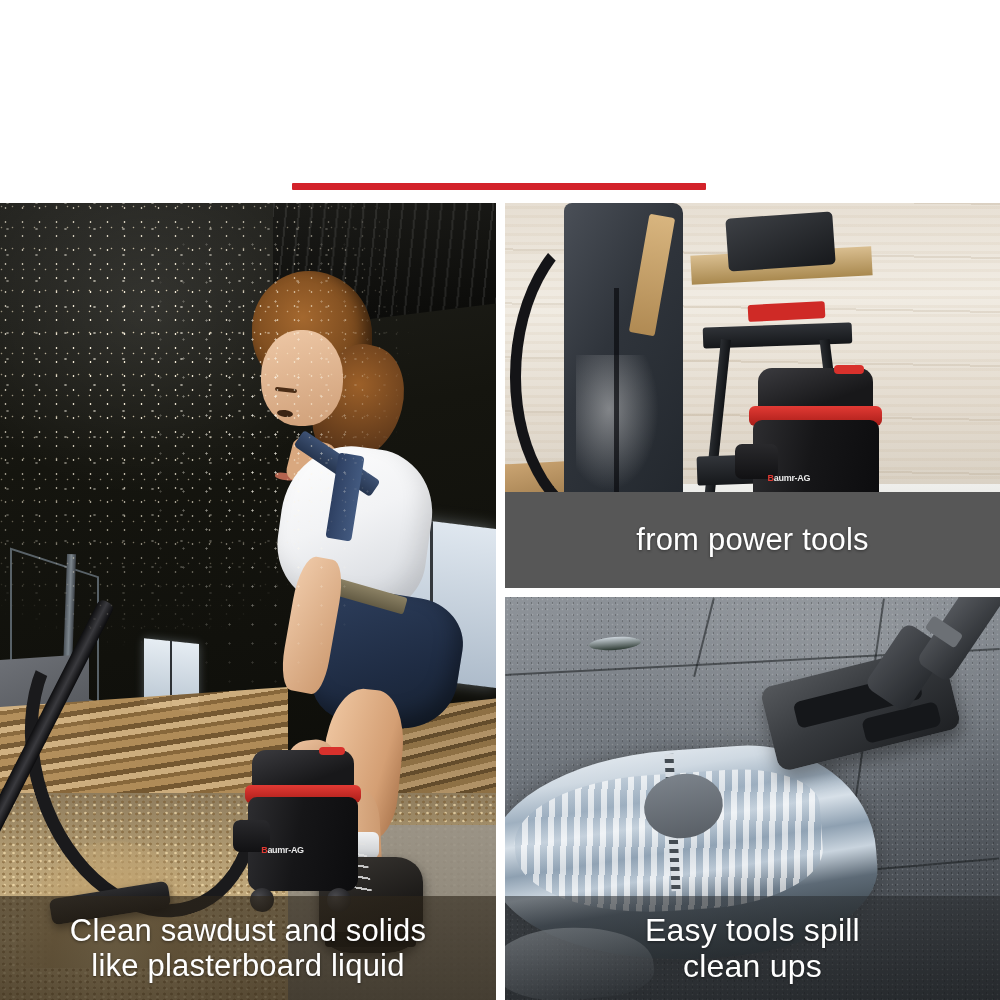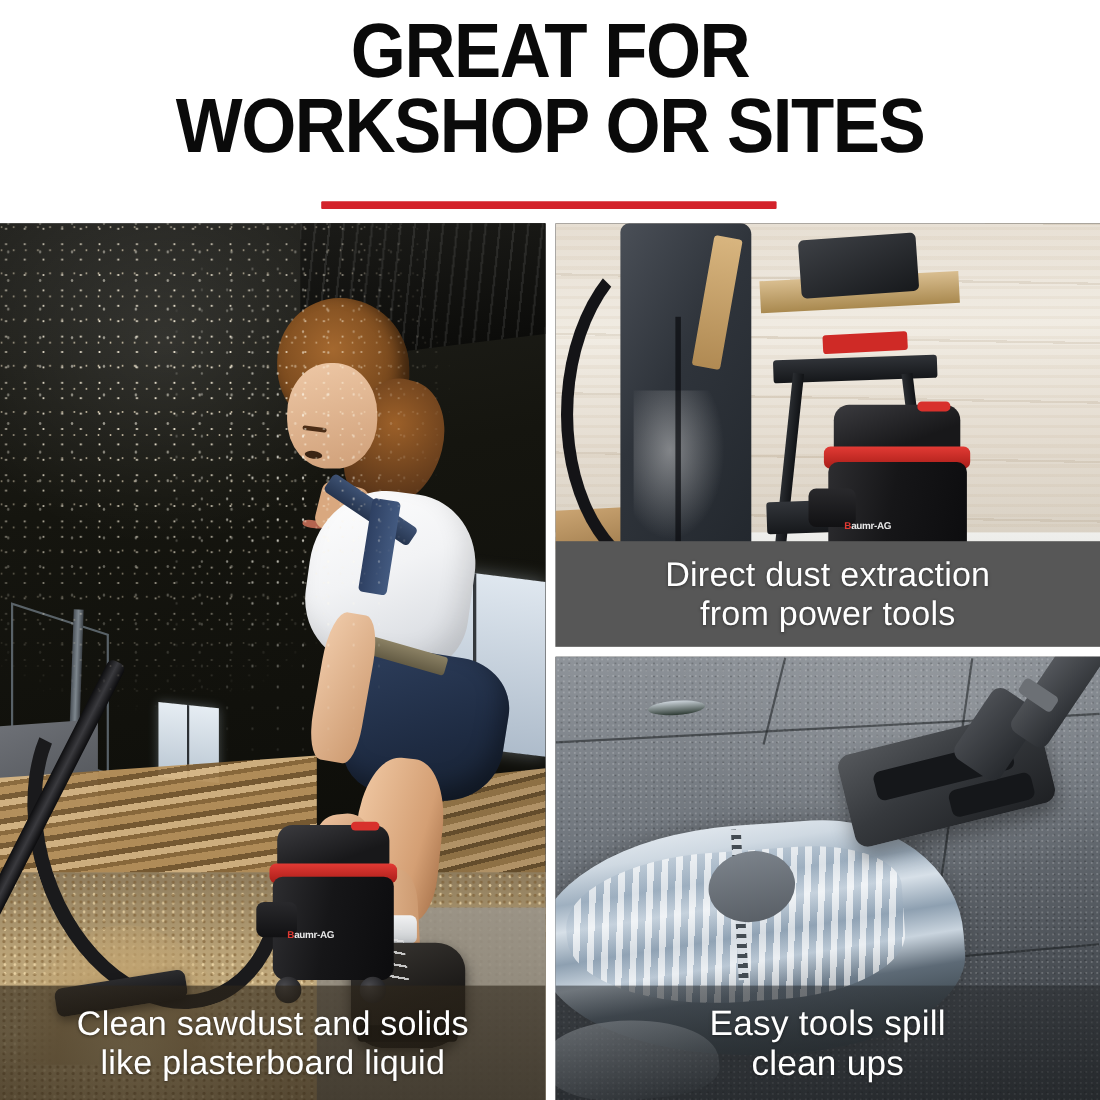--- a/index.html
+++ b/index.html
@@ -549,24 +549,20 @@
     background:linear-gradient(180deg, rgba(40,43,46,0.55), rgba(30,33,36,0.62));
     display:flex; align-items:center; justify-content:center;
     font-size:32px;
   }
   .cap-text { display:block; }
 </style>
 </head>
 <body>
 
 <div class="header">
-  <div class="title-block">
-    <span class="title-line l1">GREAT FOR</span>
-    <span class="title-line l2">WORKSHOP OR SITES</span>
-  </div>
   <div class="title-rule"></div>
 </div>
 
 <div class="grid">
 
   <div class="panel panel-left">
     <div class="scene">
       <div class="L-wall"></div>
       <div class="L-ceiling"></div>
       <div class="L-rail"></div>
@@ -661,21 +657,20 @@
         <div class="vac-body"></div>
         <div class="vac-inlet"></div>
         <div class="vac-wheel a"></div>
         <div class="vac-wheel b"></div>
         <div class="vac-logo"><span class="b">B</span><span>aumr-AG</span></div>
       </div>
     </div>
 
     <div class="caption caption-tr">
       <div>
-        <span class="cap-text">Direct dust extraction</span>
         <span class="cap-text">from power tools</span>
       </div>
     </div>
   </div>
 
   <div class="panel panel-br">
     <div class="scene">
       <div class="BR-floor"></div>
       <div class="BR-speckle"></div>
       <div class="BR-grout BR-g1"></div>

